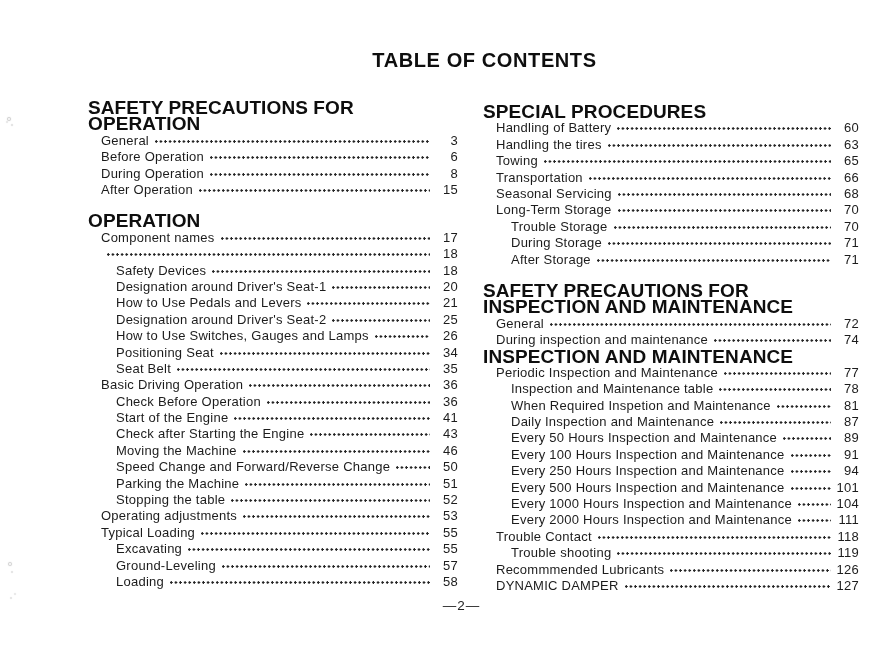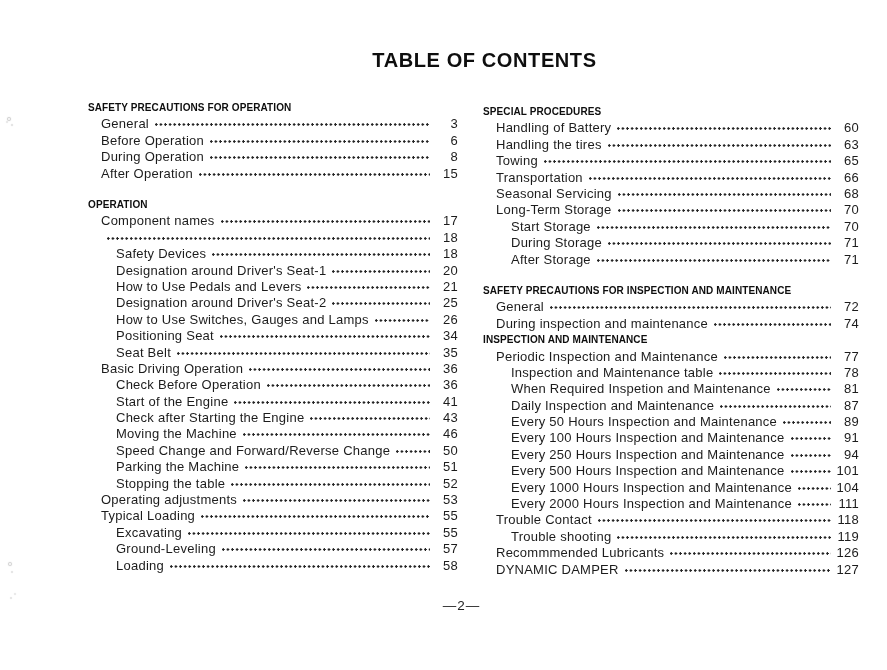--- a/index.html
+++ b/index.html
@@ -24,21 +24,21 @@
   }
   .col {
     position: absolute;
   }
   .col-left  { left: 88px;  top: 100px; width: 370px; }
   .col-right { left: 483px; top: 104px; width: 376px; }
   .toc-section + .toc-section { margin-top: 15px; }
   .toc-section.no-gap { margin-top: 0; }
   .heading {
     font-weight: 700;
-    font-size: 10px;
+    font-size: 19px;
     line-height: 16.4px;
     letter-spacing: 0.1px;
     color: #0e0e0e;
     font-stretch: condensed;
   }
   .row {
     display: flex;
     align-items: baseline;
     height: 16.4px;
     line-height: 16.4px;
@@ -252,21 +252,21 @@
         <span class="label">Seasonal Servicing</span>
         <span class="leader"></span>
         <span class="pagenum">68</span>
       </div>
       <div class="row lvl1">
         <span class="label">Long-Term Storage</span>
         <span class="leader"></span>
         <span class="pagenum">70</span>
       </div>
       <div class="row lvl2">
-        <span class="label">Start Storage</span>
+        <span class="label">Trouble Storage</span>
         <span class="leader"></span>
         <span class="pagenum">70</span>
       </div>
       <div class="row lvl2">
         <span class="label">During Storage</span>
         <span class="leader"></span>
         <span class="pagenum">71</span>
       </div>
       <div class="row lvl2">
         <span class="label">After Storage</span>

